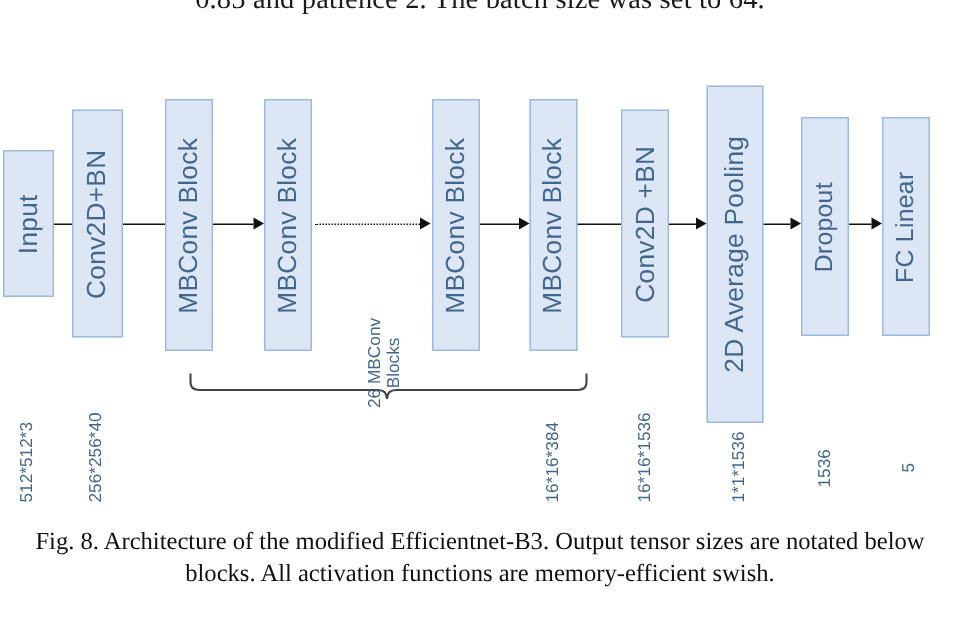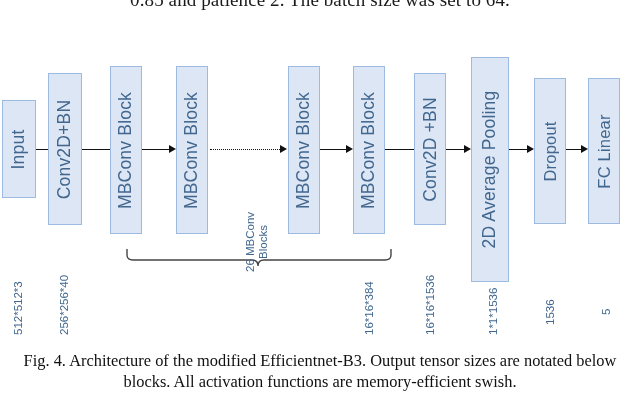--- a/index.html
+++ b/index.html
@@ -184,13 +184,13 @@
   <div class="dim" style="left:424px;top:311px;">16*16*1536</div>
 
   <div class="dim" style="left:487px;top:311px;">1*1*1536</div>
 
   <div class="dim" style="left:544px;top:301px;">1536</div>
 
   <div class="dim" style="left:600px;top:291px;">5</div>
 
 </div>
 
-<div id="caption">Fig. 4. Architecture of the modified Efficientnet-B3. Output tensor sizes are notated below blocks. All activation functions are memory-efficient swish.</div>
+<div id="caption">Fig. 8. Architecture of the modified Efficientnet-B3. Output tensor sizes are notated below blocks. All activation functions are memory-efficient swish.</div>
 
 </body></html>

